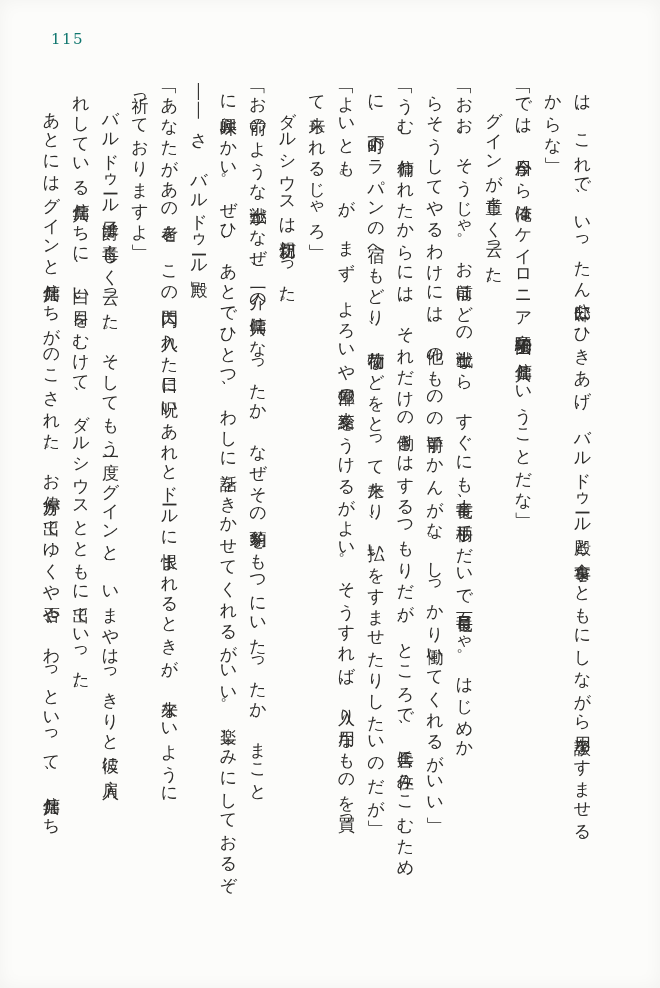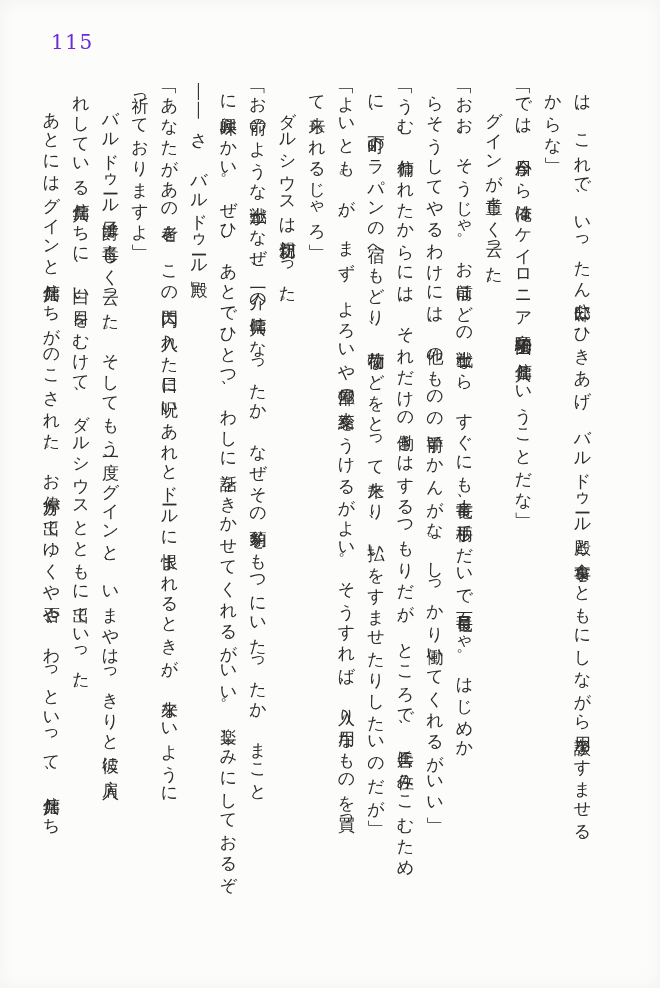--- a/index.html
+++ b/index.html
@@ -25,23 +25,23 @@
     content: "";
     position: absolute;
     inset: 0;
     pointer-events: none;
     box-shadow: inset 0 0 18px rgba(0,0,0,0.045);
   }
   .page-number {
     position: absolute;
     top: 30px;
     left: 51px;
-    font-size: 20px;
+    font-size: 15px;
     letter-spacing: 1.5px;
-    color: #6d28d9;
+    color: #0f766e;
   }
   .text-area {
     position: absolute;
     top: 83px;
     right: 63px;
     height: 812px;
     writing-mode: vertical-rl;
     text-orientation: mixed;
     font-size: 17px;
     line-height: 29.5px;

